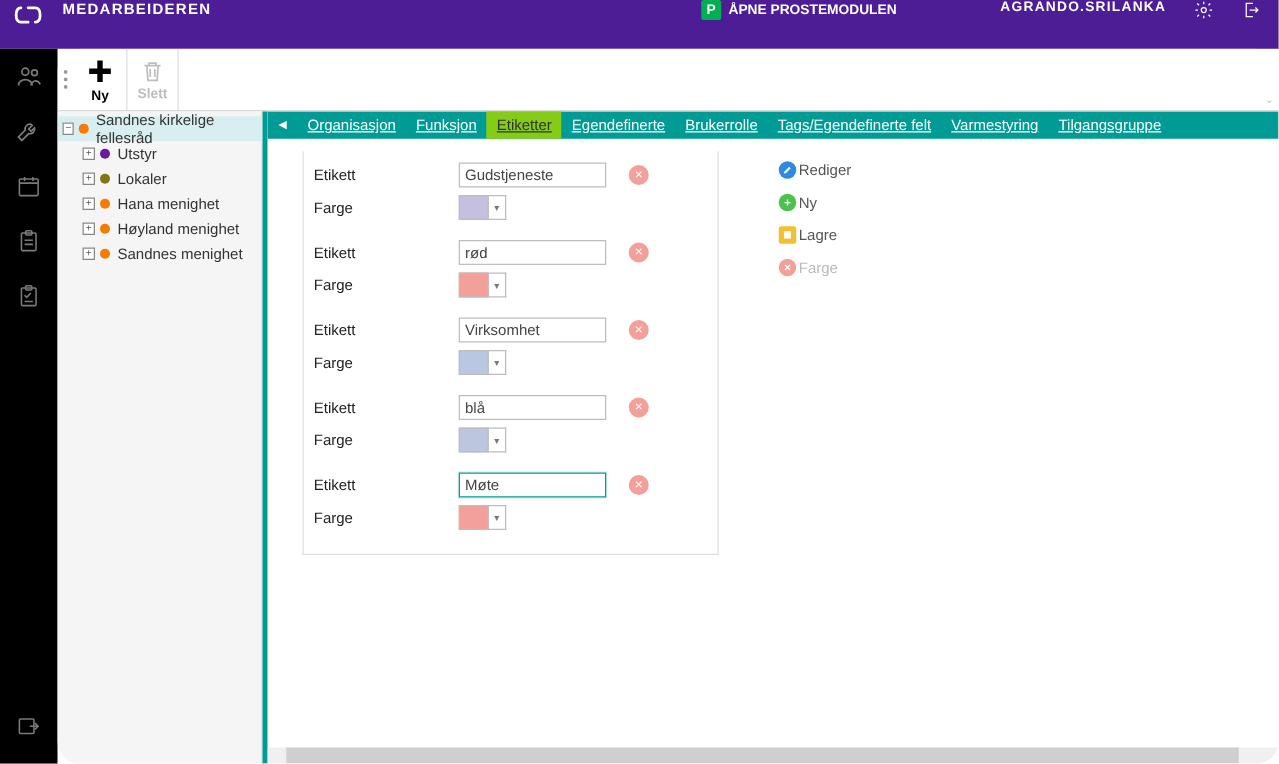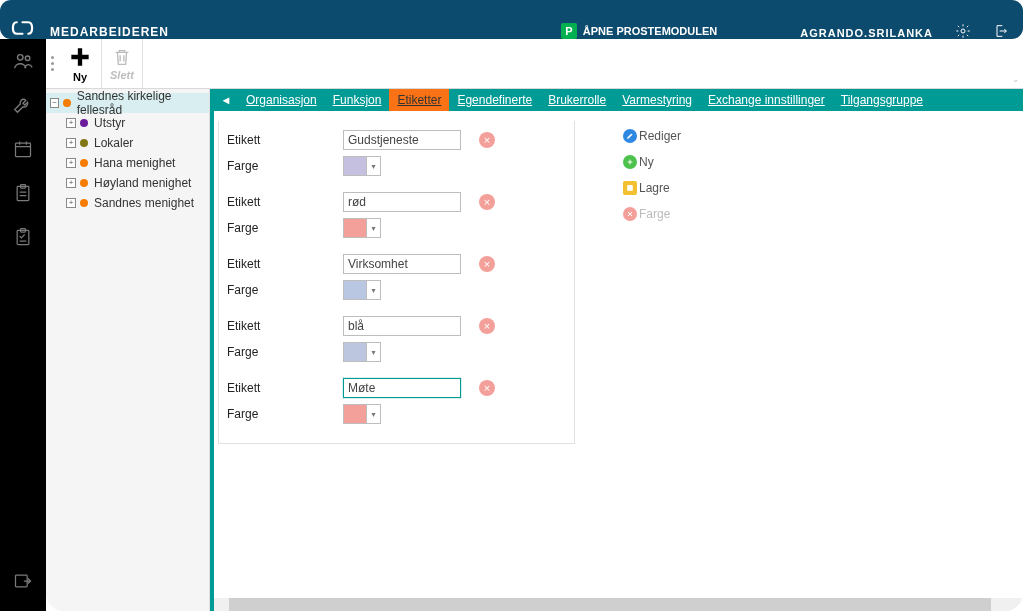--- a/index.html
+++ b/index.html
@@ -1,18 +1,18 @@
 <!DOCTYPE html>
 <html><head>
 <meta charset="utf-8">
 <style>
   * { box-sizing: border-box; margin: 0; padding: 0; }
   body { font-family: 'Segoe UI', Arial, sans-serif; font-size: 12px; background: #fff; width: 1023px; height: 611px; overflow: hidden; }
 
-  .topbar { height: 39px; background: #0c4a6e; color: #fff; display: flex; align-items: flex-end; border-radius: 11px; }
+  .topbar { height: 39px; background: #4c1d95; color: #fff; display: flex; align-items: flex-start; }
   .topbar .logo { width: 23px; height: 23px; margin-left: 11px; margin-right: 16px; display:flex; align-items:center; justify-content:center; }
   .topbar .title { font-weight: 600; letter-spacing: 1px; font-size: 12px; }
   .topbar .spacer { flex: 1; }
   .topbar .pm-icon { width:16px; height:16px; background:#00b050; display:inline-flex; align-items:center; justify-content:center; color:#fff; font-weight:bold; border-radius:2px; margin-right:6px; font-size:11px;}
   .topbar .prostemodulen { display:flex; align-items:center; font-weight:600; font-size:11px; cursor:pointer; }
   .topbar .user { margin-left: 83px; font-weight:600; font-size:11px; letter-spacing:1px; cursor:pointer; }
   .topbar .tb-icon { margin-left:22px; cursor:pointer; display:flex; align-items:center; }
   .topbar .tb-icon svg { stroke:#fff; fill:none; stroke-width:1.5; }
 
   .body { display:flex; height: 572px; }
@@ -20,43 +20,43 @@
   .leftrail .rail-item { width:46px; height:44px; display:flex; align-items:center; justify-content:center; cursor:pointer;}
   .leftrail .rail-item svg { stroke:#7a7a7a; fill:none; stroke-width:1.5; }
   .leftrail .bottom { margin-top:auto; margin-bottom:8px; }
 
   .main { flex:1; display:flex; flex-direction:column; overflow:hidden;border-radius:18px; }
 
   .toolbar { height:50px; border-bottom:1px solid #d9d9d9; display:flex; align-items:stretch; position:relative; background:#fff;}
   .toolbar .dots { display:flex; flex-direction:column; justify-content:center; padding:0 5px; gap:3px;}
   .toolbar .dots span { width:3px; height:3px; background:#999; border-radius:50%; display:block;}
   .toolbar .tbtn { display:flex; flex-direction:column; align-items:center; justify-content:center; padding:4px 8px; border-right:1px solid #e0e0e0; cursor:pointer;}
-  .toolbar .tbtn.disabled { color:#bdbdbd; cursor:default;font-style:italic;}
+  .toolbar .tbtn.disabled { color:#bdbdbd; cursor:default;}
   .toolbar .tbtn .t-label { font-size:11px; font-weight:600; margin-top:1px;}
   .toolbar .tiny-arrow { position:absolute; right:4px; bottom:4px; font-size:8px; color:#bbb;}
 
   .content { flex:1; display:flex; background:#f5f5f5; overflow:hidden;}
 
   .treepanel { width:164px; background:#f5f5f5; border-right:1px solid #e0e0e0; padding-top:4px;}
   .tree-row { display:flex; align-items:center; height:20px; padding-left:4px; cursor:pointer; font-size:12px; color:#333;}
   .tree-row .exp { width:10px; height:10px; border:1px solid #888; background:#fff; display:flex; align-items:center; justify-content:center; font-size:8px; color:#555; margin-right:4px; line-height:8px;}
   .tree-row .dot { width:8px; height:8px; border-radius:50%; margin-right:6px;}
   .tree-row.selected { background:#d9eef0; }
   .tree-row.level1 { padding-left:20px; }
 
   .workarea { flex:1; background:#fff; border-left:4px solid #009b95; overflow:auto; position:relative;}
   
   .tabstrip { height:22px; background:#009b95; display:flex; align-items:center; overflow:hidden;}
   .tabstrip .tabs-nav { width:24px; height:22px; color:#fff; display:flex; align-items:center; justify-content:center; font-size:11px; cursor:pointer;}
   .tabstrip .tab { height:36px; padding:0 8px; display:flex; align-items:center; color:#fff; font-size:12px; cursor:pointer; white-space:nowrap;text-decoration:underline;}
-  .tabstrip .tab.active { background:#f97316; color:#333; }
+  .tabstrip .tab.active { background:#84cc16; color:#333; }
 
   .formwrap { display:flex; }
   .formcol { width:365px; padding:10px 4px; position: relative;}
-  .cardbox { border:1px solid #e0e0e0; border-top:none; padding:6px 4px;}
+  .cardbox { border:1px solid #e0e0e0; border-top:none; padding:6px 4px;margin-left:24px;}
 
   .form-row { display:flex; align-items:center; height:26px;}
   .form-row .label { width:120px; padding-left:4px; color:#222;}
   .form-row input[type=text] { width:118px; height:20px; border:1px solid #bdbdbd; padding:0 4px; font-family:inherit; font-size:12px; color:#444;}
   .form-row input.active { border:1px solid #009b95; box-shadow:0 0 0 1px rgba(0,155,149,0.15);}
   .color-pick { display:flex; align-items:center;}
   .color-sw { width:24px; height:20px; border:1px solid #bdbdbd; }
   .color-arr { width:14px; height:20px; border:1px solid #bdbdbd; border-left:none; display:flex; align-items:center; justify-content:center; font-size:8px; color:#777; cursor:pointer;}
   .del-btn { width:16px; height:16px; background:#f4a09a; border-radius:50%; display:flex; align-items:center; justify-content:center; color:#fff; font-size:11px; margin-left:18px; cursor:pointer;}
   .group { margin-bottom:10px; }
@@ -199,22 +199,22 @@
 
       <div class="workarea">
         <div class="tabstrip">
           <div class="tabs-nav">◄</div>
           <div id="tabs-holder" style="display:flex;">
               <div class="tab">Organisasjon</div>
               <div class="tab">Funksjon</div>
               <div class="tab active">Etiketter</div>
               <div class="tab">Egendefinerte</div>
               <div class="tab">Brukerrolle</div>
+              <div class="tab">Tags/Egendefinerte felt</div>
               <div class="tab">Varmestyring</div>
-              <div class="tab">Exchange innstillinger</div>
               <div class="tab">Tilgangsgruppe</div>
             </div>
         </div>
 
         <div class="formwrap">
           <div class="formcol">
             <div class="cardbox" id="form-rows">
                 <div class="group">
                   <div class="form-row">
                     <span class="label">Etikett</span>

